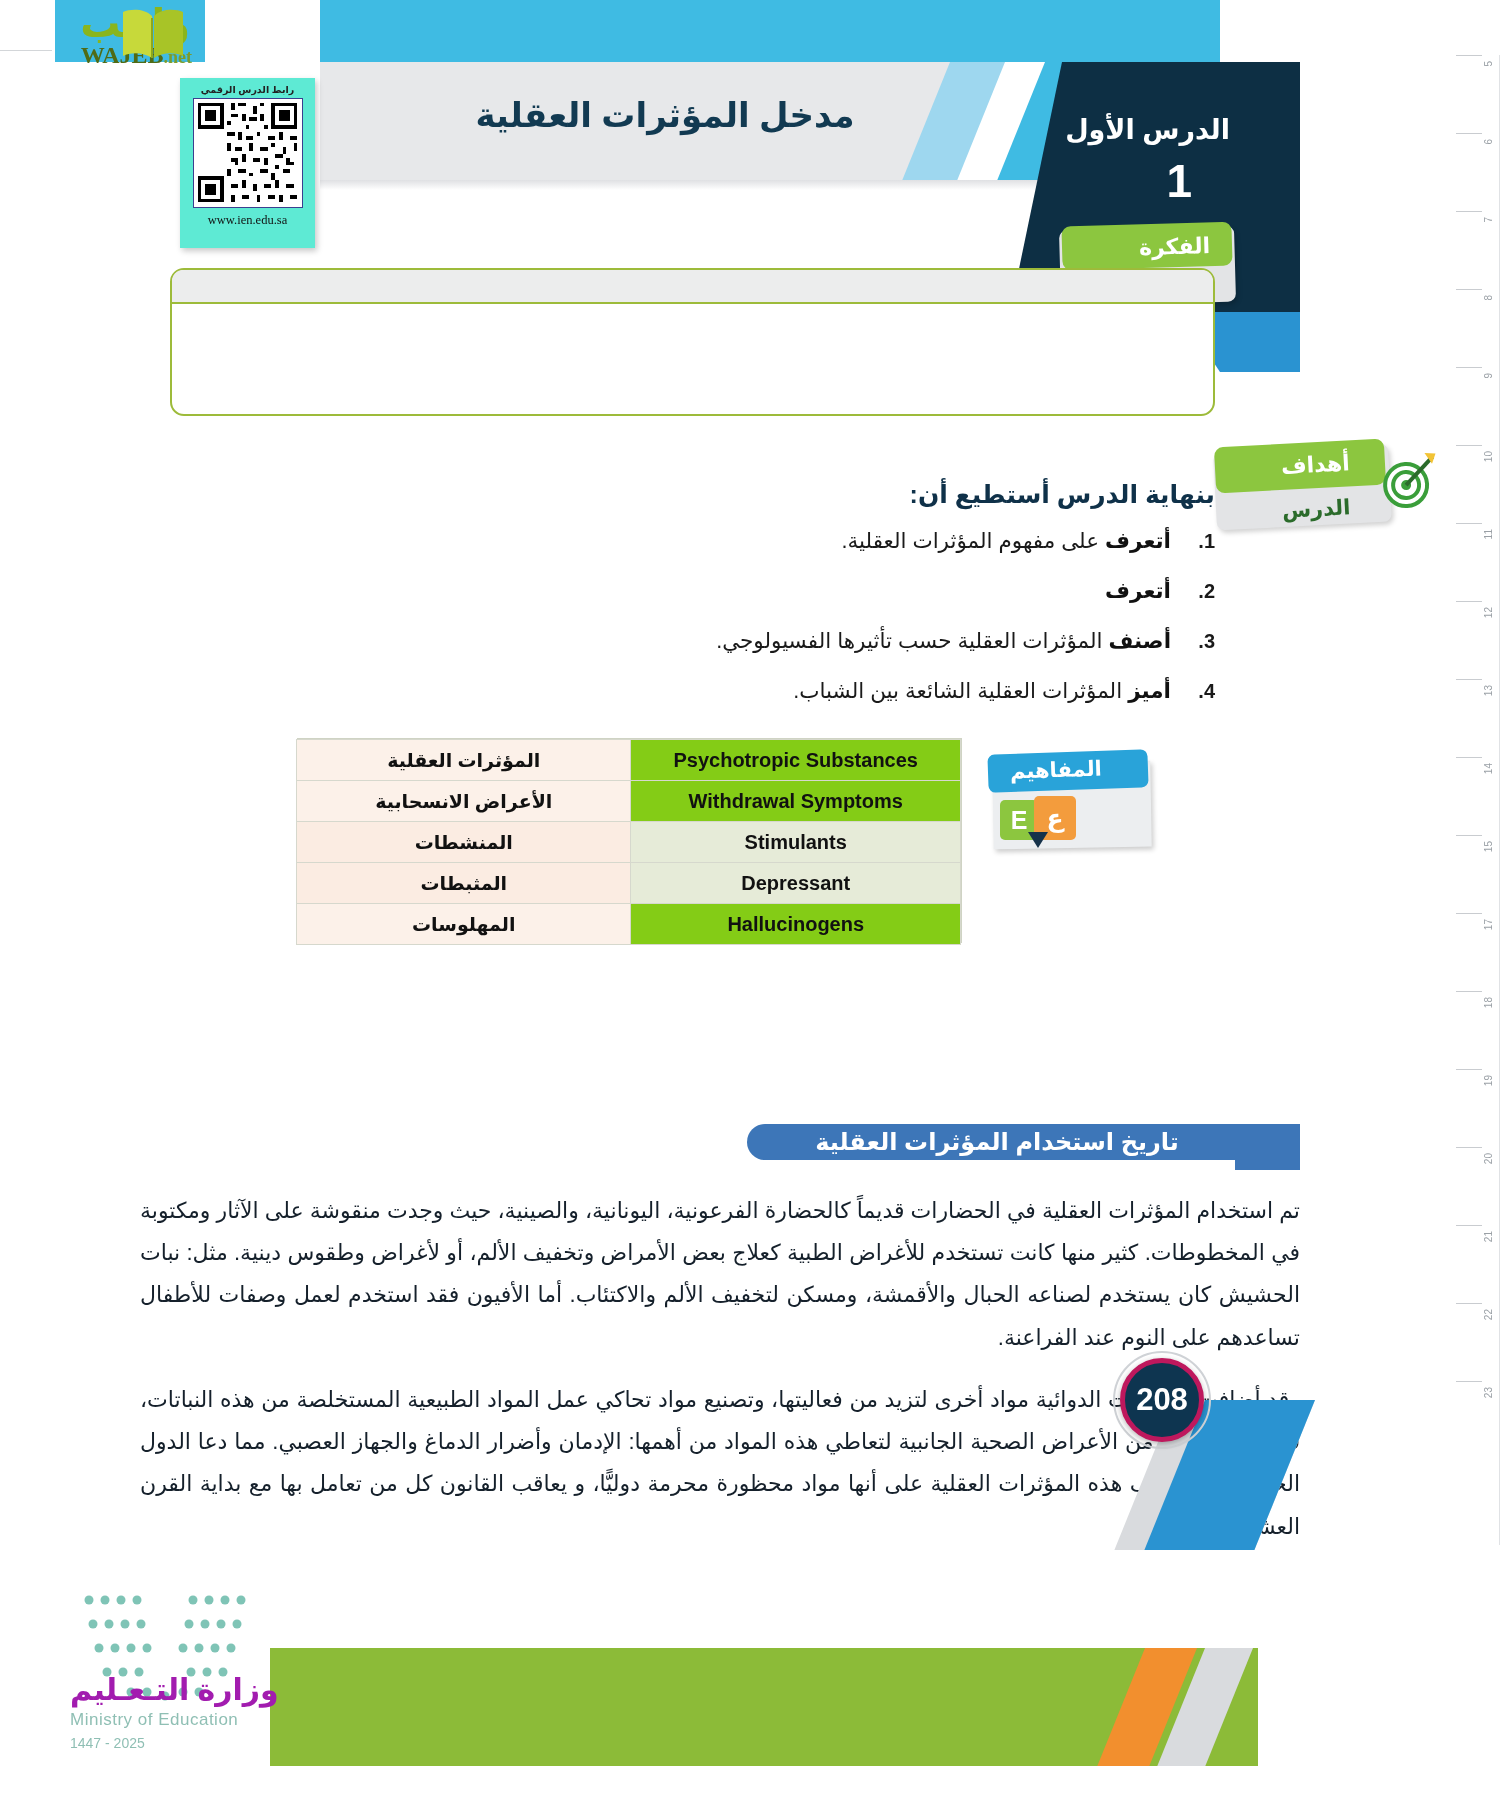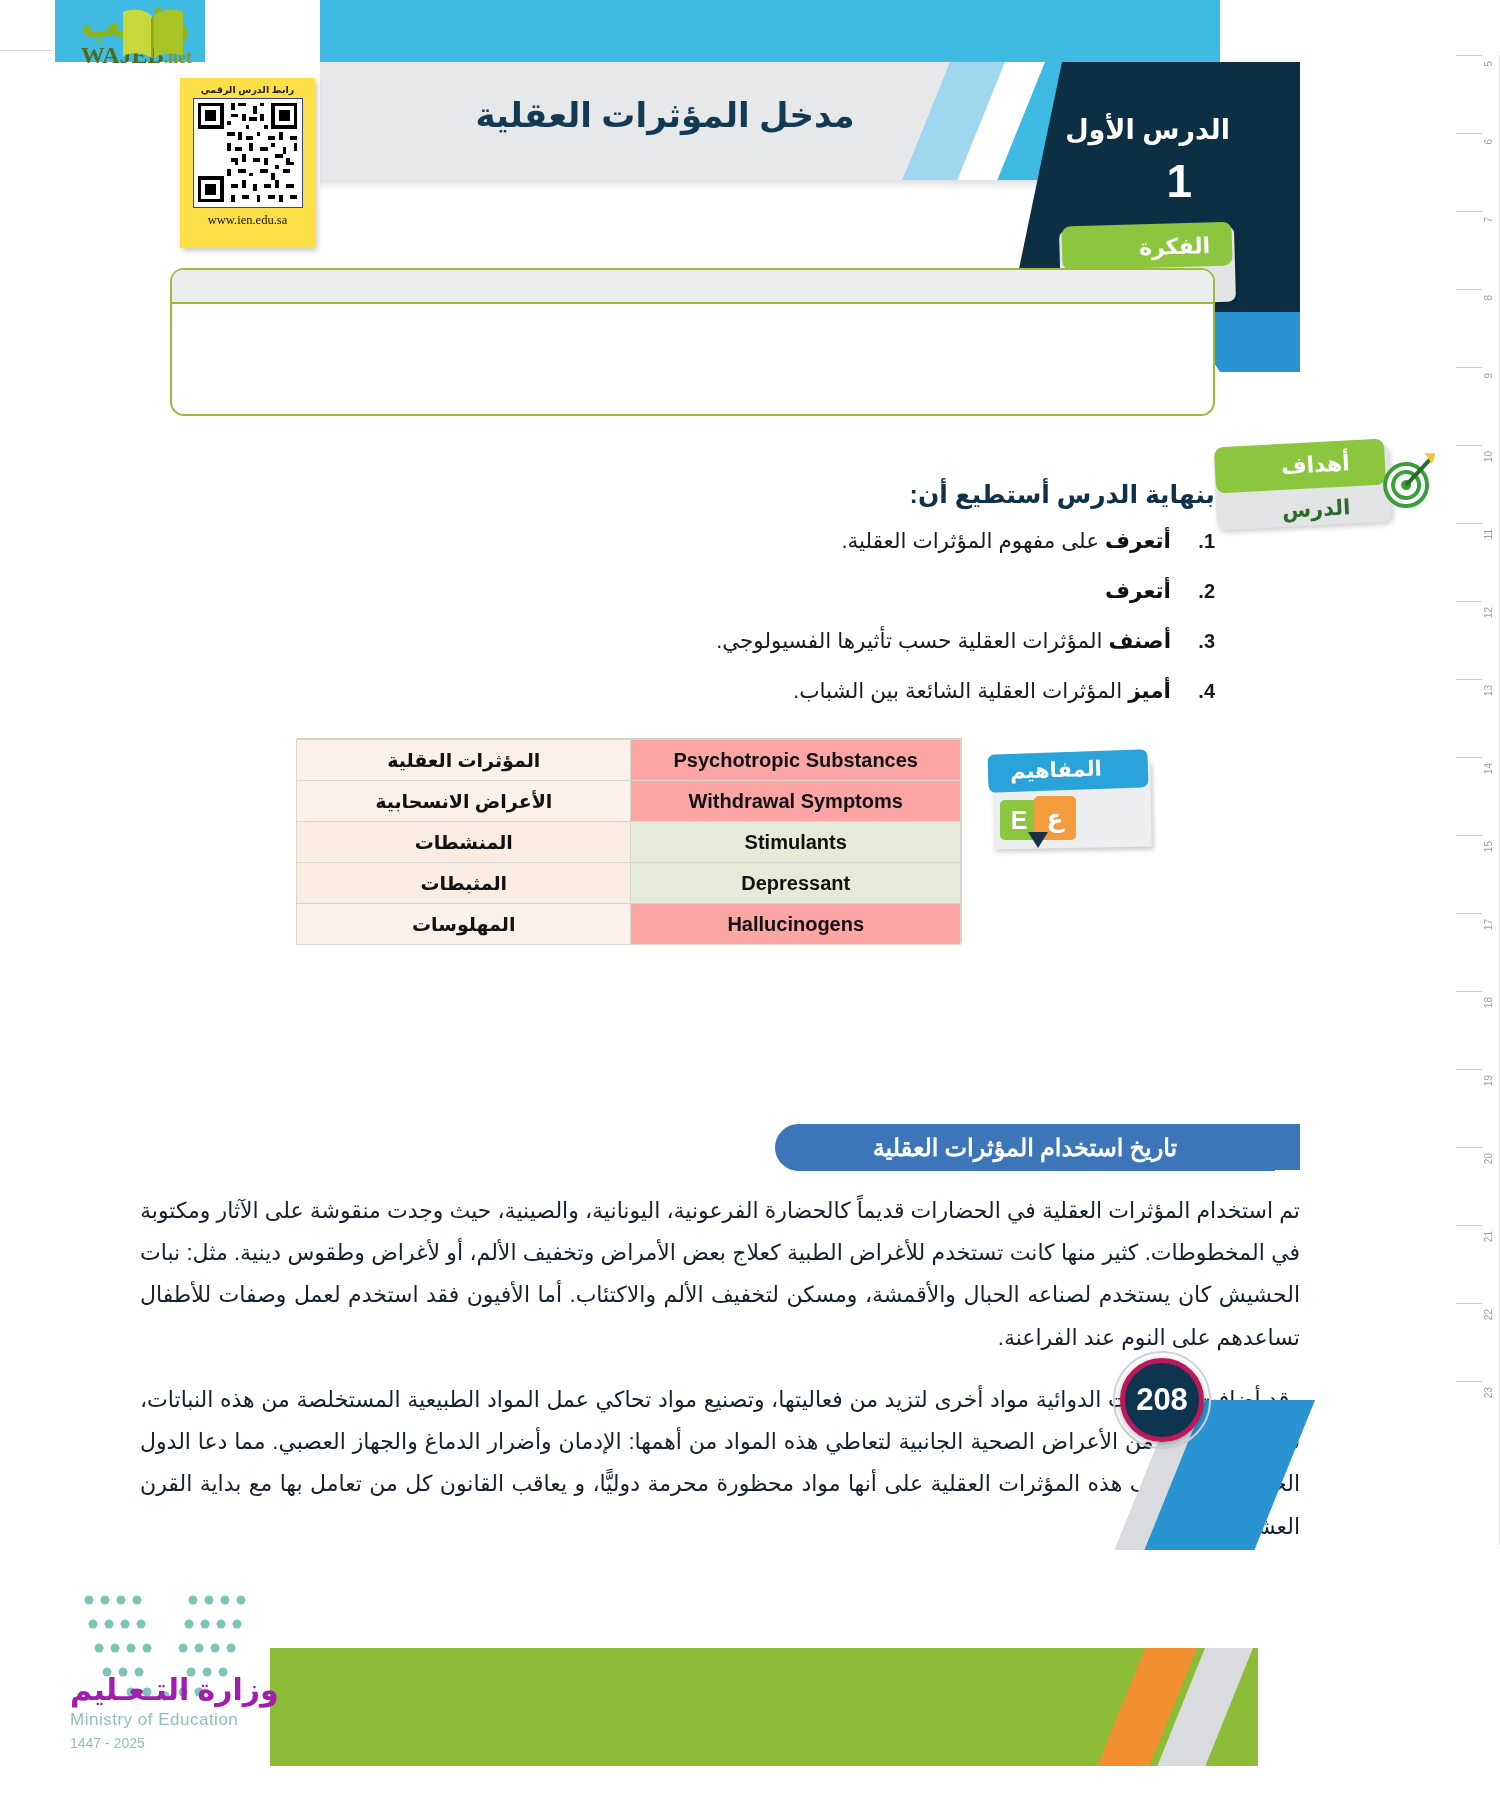--- a/index.html
+++ b/index.html
@@ -71,21 +71,21 @@
     letter-spacing: 0.5px;
   }
   .gray-shadow-bar {
     position:absolute; left:320px; top:180px; width: 830px; height: 10px;
     background: linear-gradient(180deg,#dfe0e3,#ffffff);
   }
 
   
   .qr-card {
     position: absolute; left: 180px; top: 78px; width: 135px; height: 170px;
-    background: #fde047; box-shadow: 2px 3px 6px rgba(0,0,0,.22);
+    background: #5eead4; box-shadow: 2px 3px 6px rgba(0,0,0,.22);
     padding: 6px 6px 4px; text-align:center;
   }
   .qr-caption { font-size: 9.5px; color: #222; font-weight:bold; margin-bottom:3px; }
   .qr-box { width: 110px; height: 110px; margin: 0 auto; border: 1.5px solid #3b3f8f; background:#fff; position:relative; }
   .qr-url { font-size: 12.5px; color:#111; margin-top: 5px; font-family:"Liberation Serif", serif;}
 
   
   .wajeb-top { position:absolute; left: 0; top: 2px; width: 200px; height: 70px; }
   .wajeb-ar { font-size: 40px; font-weight: bold; color:#8ab51d; position:absolute; right: 10px; top: -2px;}
   .wajeb-en { position:absolute; right: 8px; top: 40px; font-size: 24px; font-weight:bold; color:#4f6b16;
@@ -143,45 +143,45 @@
   .goal-verb { font-size: 21.5px; font-weight: bold; color:#111; margin-right: 10px; white-space:nowrap;}
   .goal-rest { font-size: 21.5px; color:#1a1a1a; margin-right: 6px; }
 
   
   .concepts-table {
     position:absolute; left: 297px; top: 738px; width: 665px; height: 205px;
     border: 1.5px solid #cfd3c4; border-collapse: collapse;
   }
   table.ctable { border-collapse: collapse; width: 665px; }
   table.ctable td { height: 41px; border: 1px solid #d6d8cd; vertical-align: middle; }
-  td.en-cell { width: 330px; background: #fca5a5; text-align:center; font-size: 20px; font-weight:bold; color:#111;
+  td.en-cell { width: 330px; background: #84cc16; text-align:center; font-size: 20px; font-weight:bold; color:#111;
                font-family: "Liberation Sans", sans-serif; direction: ltr;}
   td.ar-cell { width: 335px; background: #fcf1e9; text-align:center; font-size: 19px; font-weight:bold; color:#111; }
   tr.alt td.en-cell { background:#e6ebd8; }
   tr.alt td.ar-cell { background:#fbece2; }
 
   
   .mf-shadow { position:absolute; left: 993px; top: 762px; width: 158px; height: 86px; background:#eceef0;
                box-shadow: 2px 3px 5px rgba(0,0,0,.2); transform: rotate(-1deg); }
   .mf-blue { position:absolute; left: 988px; top: 752px; width: 160px; height: 38px; background:#29a3d9;
              border-radius: 7px; transform: rotate(-2deg); }
   .mf-label { position:absolute; left: 1010px; top: 758px; color:#fff; font-size: 21px; font-weight:bold; transform: rotate(-2deg); }
   .mf-e { position:absolute; left: 1000px; top: 800px; width: 38px; height: 40px; background:#8cc63f; border-radius:5px;
           color:#fff; font-size:25px; font-weight:bold; text-align:center; line-height:40px; font-family:"Liberation Sans",sans-serif;}
   .mf-ain { position:absolute; left: 1034px; top: 796px; width: 42px; height: 44px; background:#f39c3d; border-radius:5px;
             color:#fff; font-size:25px; font-weight:bold; text-align:center; line-height:44px; }
   .mf-tri { position:absolute; left: 1028px; top: 832px; width:0; height:0;
             border-left: 10px solid transparent; border-right: 10px solid transparent; border-top: 16px solid #16324a; }
 
   
   .sec-pill {
-    position:absolute; left: 775px; top: 1124px; width: 500px; height: 47px;
+    position:absolute; left: 747px; top: 1124px; width: 500px; height: 36px;
     background: #3d76b8; border-radius: 24px 0 0 24px;
     color:#fff; font-size: 24px; font-weight: bold;
-    display:flex; align-items:center; justify-content:center;font-family:Liberation Serif, serif;
+    display:flex; align-items:center; justify-content:center;
   }
   .sec-pill-ext { position:absolute; left: 1235px; top:1124px; width: 65px; height:46px; background:#3d76b8; }
 
   
   .body-wrap { position:absolute; right: 200px; left: 140px; top: 1190px; width: 1160px; }
   .body-p {
     font-size: 22px; color:#15202b; line-height: 1.92; text-align: justify;
     margin-bottom: 20px;
   }
 

